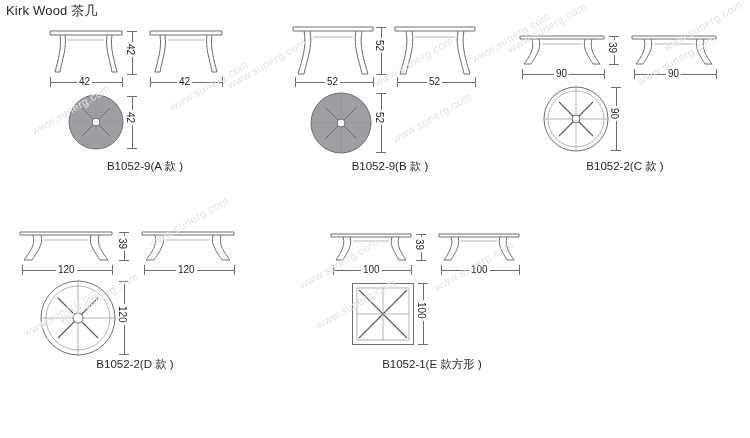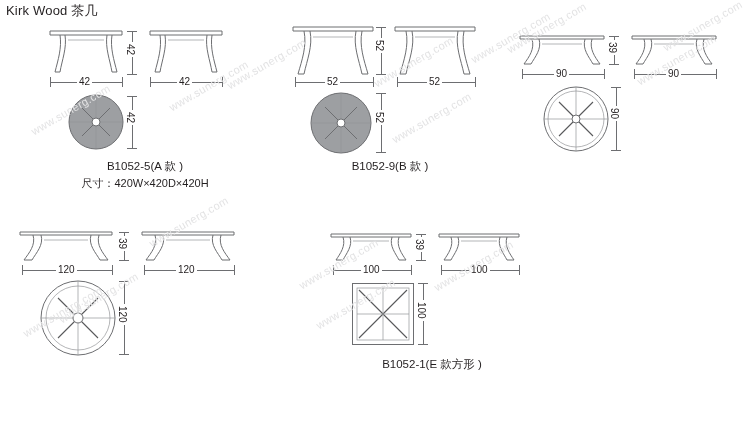--- a/index.html
+++ b/index.html
@@ -173,22 +173,21 @@
       </svg>
       <div class="vline" style="left:112px; top:78px; height:52px;"></div>
       <div class="hline" style="left:107px; top:78px; width:10px;"></div>
       <div class="hline" style="left:107px; top:130px; width:10px;"></div>
       <div class="dim-label vert" style="left:105px; top:92px;">42</div>
 
       <div class="wm" style="left:12px; top:108px;">www.sunerg.com</div>
       <div class="wm" style="left:150px; top:84px;">www.sunerg.com</div>
     </div>
     <div class="cell-caption">
-      <span class="code">B1052-5(A 款 )</span>
-      <span class="dims">尺寸：420W×420D×420H</span>
+      <span class="code">B1052-9(A 款 )</span>
     </div>
   </div>
 
   <div class="cell" style="left:265px; top:0px;">
     <div class="cell-art" style="height:140px;">
 
       <svg style="left:26px; top:4px;" width="84" height="54" viewBox="0 0 84 54">
         <path class="ln" d="M2,5 L82,5 L82,9 L2,9 Z"></path>
         <path class="ln" d="M13,9 C16,24 11,38 7,52"></path>
         <path class="ln" d="M19,9 C22,24 16,38 13,52"></path>
@@ -291,20 +290,21 @@
       </svg>
       <div class="vline" style="left:116px; top:69px; height:63px;"></div>
       <div class="hline" style="left:111px; top:69px; width:10px;"></div>
       <div class="hline" style="left:111px; top:132px; width:10px;"></div>
       <div class="dim-label vert" style="left:109px; top:88px;">90</div>
 
       <div class="wm" style="left:138px; top:58px;">www.sunerg.com</div>
       <div class="wm" style="left:8px; top:26px;">www.sunerg.com</div>
     </div>
     <div class="cell-caption">
+      <span class="code">B1052-2(C 款 )</span>
     </div>
   </div>
 
   <div class="cell" style="left:10px; top:198px;">
     <div class="cell-art" style="height:140px;">
 
       <svg style="left:8px; top:12px;" width="96" height="34" viewBox="0 0 96 34">
         <path class="ln" d="M2,4 L94,4 L94,7 L2,7 Z"></path>
         <path class="ln" d="M15,7 C18,17 11,25 6,32"></path>
         <path class="ln" d="M23,7 C26,17 18,25 14,32"></path>
@@ -349,20 +349,21 @@
       </svg>
       <div class="vline" style="left:114px; top:65px; height:73px;"></div>
       <div class="hline" style="left:109px; top:65px; width:10px;"></div>
       <div class="hline" style="left:109px; top:138px; width:10px;"></div>
       <div class="dim-label vert" style="left:107px; top:88px;">120</div>
 
       <div class="wm" style="left:14px; top:112px;">www.sunerg.com</div>
       <div class="wm" style="left:140px; top:22px;">www.sunerg.com</div>
     </div>
     <div class="cell-caption">
+      <span class="code">B1052-2(D 款 )</span>
     </div>
   </div>
 
   <div class="cell" style="left:260px; top:198px;margin-left:47px;">
     <div class="cell-art" style="height:140px;">
 
       <svg style="left:22px; top:14px;" width="84" height="32" viewBox="0 0 84 32">
         <path class="ln" d="M2,4 L82,4 L82,7 L2,7 Z"></path>
         <path class="ln" d="M14,7 C17,16 11,24 7,30"></path>
         <path class="ln" d="M21,7 C24,16 17,24 14,30"></path>

